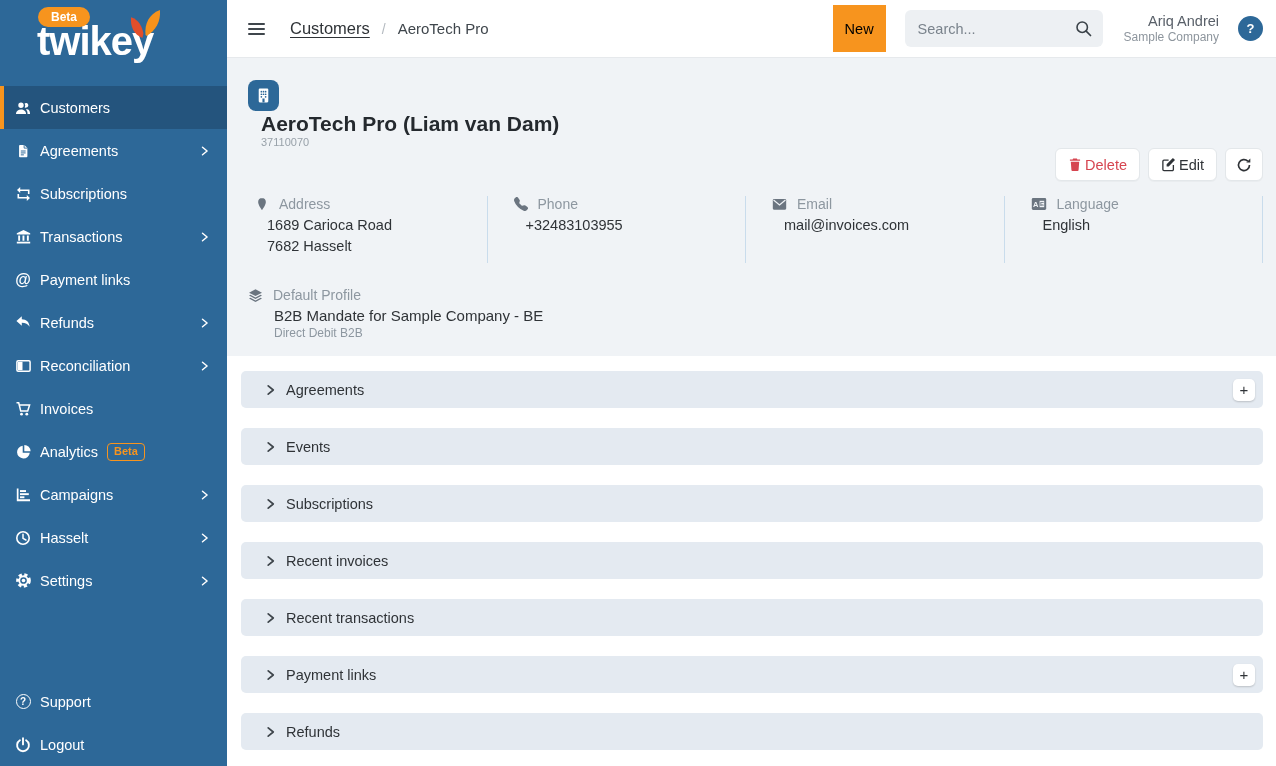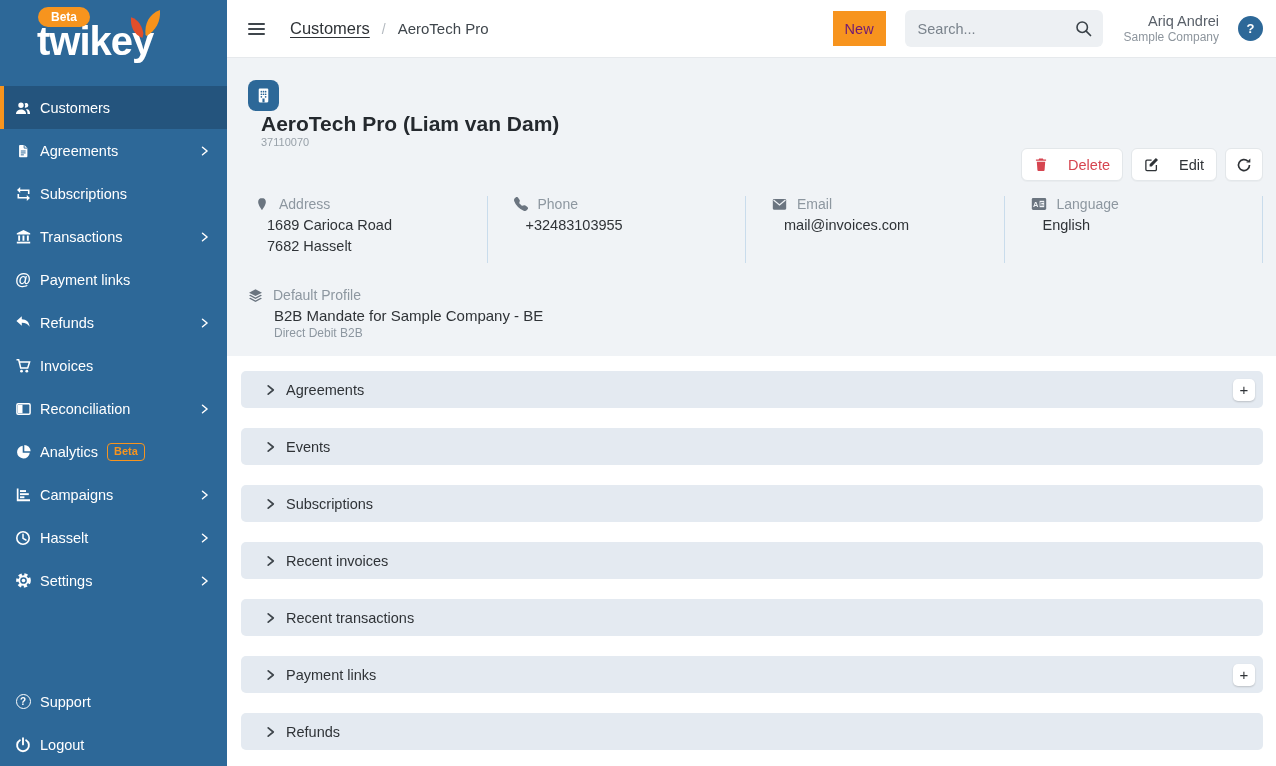--- a/index.html
+++ b/index.html
@@ -33,21 +33,21 @@
   .main { flex:1; display:flex; flex-direction:column; min-width:0; }
   .topbar { height:58px; flex-shrink:0; background:#fff; border-bottom:1px solid #e6e9ec;
     display:flex; align-items:center; padding:0 13px 0 21px; }
   .hamburger { width:17px; display:flex; flex-direction:column; gap:3px; cursor:pointer; }
   .hamburger span { display:block; height:2px; background:#3f464c; border-radius:1px; }
   .breadcrumb { margin-left:25px; display:flex; align-items:center; }
   .bc-root { color:#2f3337; font-size:16.5px; text-decoration:underline; text-underline-offset:3px; cursor:pointer; }
   .bc-sep { color:#b4bac0; margin:0 12px; font-size:14px; }
   .bc-current { color:#3f464c; font-size:15px; }
   .tb-spacer { flex:1; }
-  .btn-new { background:#f7941e; color:#701a75; border:none; border-radius:0; height:35px; padding:0 12px;
+  .btn-new { background:#f7941e; color:#000000; border:none; border-radius:0; height:47px; padding:0 12px;
     font-size:14.5px; cursor:pointer; font-family:inherit; }
   .searchbox { margin-left:19px; width:198px; height:37px; background:#edf0f3; border-radius:6px;
     display:flex; align-items:center; padding:0 11px 0 13px; }
   .searchbox input { flex:1; min-width:0; border:none; background:transparent; outline:none; font-size:14.5px;
     color:#3f464c; font-family:inherit; }
   .searchbox input::placeholder { color:#7a838c; }
   .user-block { margin-left:21px; text-align:right; cursor:pointer; }
   .user-name { font-size:14.5px; color:#596069; }
   .user-company { font-size:12px; color:#8d959d; margin-top:1px; }
   .help-btn { margin-left:19px; width:25px; height:25px; border-radius:50%; background:#2d6898; color:#fff;
@@ -57,21 +57,21 @@
   .content { flex:1; background:#fff; overflow:hidden; }
   .header-section { background:#f0f3f6; padding:20px 13px 16px 21px; }
   .title-row { display:flex; align-items:flex-start;flex-direction:column; }
   .avatar-tile { width:31px; height:31px; background:#2d6898; border-radius:8px; display:flex;
     align-items:center; justify-content:center; flex-shrink:0; margin-top:2px; }
   .title-block { margin-left:13px; }
   .cust-title { font-size:21px; font-weight:bold; color:#24292e; line-height:25px; }
   .cust-number { font-size:11px; color:#98a1a9; margin-top:0; }
   .title-actions { margin-left:auto; display:flex; gap:8px; }
   .btn-white { height:33px; background:#fff; border:1px solid #e3e7ea; border-radius:6px; display:flex;
-    align-items:center; gap:20px; padding:0 12px; font-size:14.5px; cursor:pointer; font-family:inherit;
+    align-items:center; gap:3px; padding:0 12px; font-size:14.5px; cursor:pointer; font-family:inherit;
     box-shadow:0 1px 1px rgba(0,0,0,0.03); }
   .btn-delete { color:#d64550; }
   .btn-edit { color:#2f3337; }
   .btn-refresh { width:38px; justify-content:center; padding:0; }
 
   .info-row { display:flex; margin-top:15px; }
   .info-col { flex:1; border-right:1px solid #c9dcec; padding:0 8px 6px 26px; }
   .info-col.first { padding-left:7px; }
   .info-label { display:flex; align-items:center; gap:10px; color:#8d97a0; font-size:14px; }
   .info-values { margin-left:12px; margin-top:3px; font-size:14.5px; color:#2f3337; line-height:21px; }
@@ -175,41 +175,41 @@
         <span class="chev">
           <svg width="10" height="12" viewBox="0 0 12 12">
               <path d="M3 1.5 8.5 6 3 10.5" fill="none" stroke="#fff" stroke-width="1.8" stroke-linecap="round" stroke-linejoin="round"></path>
             </svg>
         </span>
       </div>
 
       <div class="nav-item">
         <span class="nicon">
           <svg width="17" height="16" viewBox="0 0 16 16">
+              <rect x="1.4" y="2.8" width="13.2" height="10.4" rx="1.2" fill="none" stroke="#fff" stroke-width="1.5"></rect>
+              <path d="M2.4 3.8h4.6v8.4H2.4z" fill="#fff"></path>
+            </svg>
+        </span>
+        <span>Reconciliation</span>
+        <span class="chev">
+          <svg width="10" height="12" viewBox="0 0 12 12">
+              <path d="M3 1.5 8.5 6 3 10.5" fill="none" stroke="#fff" stroke-width="1.8" stroke-linecap="round" stroke-linejoin="round"></path>
+            </svg>
+        </span>
+      </div>
+
+      <div class="nav-item">
+        <span class="nicon">
+          <svg width="17" height="16" viewBox="0 0 16 16">
               <path fill="none" stroke="#fff" stroke-width="1.5" d="M1 1.8h2.2l2 8.2h7l1.9-6.1H4.2"></path>
               <circle cx="6" cy="13.2" r="1.4" fill="#fff"></circle>
               <circle cx="11.3" cy="13.2" r="1.4" fill="#fff"></circle>
             </svg>
         </span>
         <span>Invoices</span>
-      </div>
-
-      <div class="nav-item">
-        <span class="nicon">
-          <svg width="17" height="16" viewBox="0 0 16 16">
-              <rect x="1.4" y="2.8" width="13.2" height="10.4" rx="1.2" fill="none" stroke="#fff" stroke-width="1.5"></rect>
-              <path d="M2.4 3.8h4.6v8.4H2.4z" fill="#fff"></path>
-            </svg>
-        </span>
-        <span>Reconciliation</span>
-        <span class="chev">
-          <svg width="10" height="12" viewBox="0 0 12 12">
-              <path d="M3 1.5 8.5 6 3 10.5" fill="none" stroke="#fff" stroke-width="1.8" stroke-linecap="round" stroke-linejoin="round"></path>
-            </svg>
-        </span>
       </div>
 
       <div class="nav-item">
         <span class="nicon">
           <svg width="17" height="16" viewBox="0 0 16 16" fill="#fff">
               <path d="M7.2 1.7A6.4 6.4 0 1 0 14.3 8.8H7.2z"></path>
               <path d="M8.8 .9v6.3h6.3A6.5 6.5 0 0 0 8.8 .9z"></path>
             </svg>
         </span>
         <span>Analytics</span>

